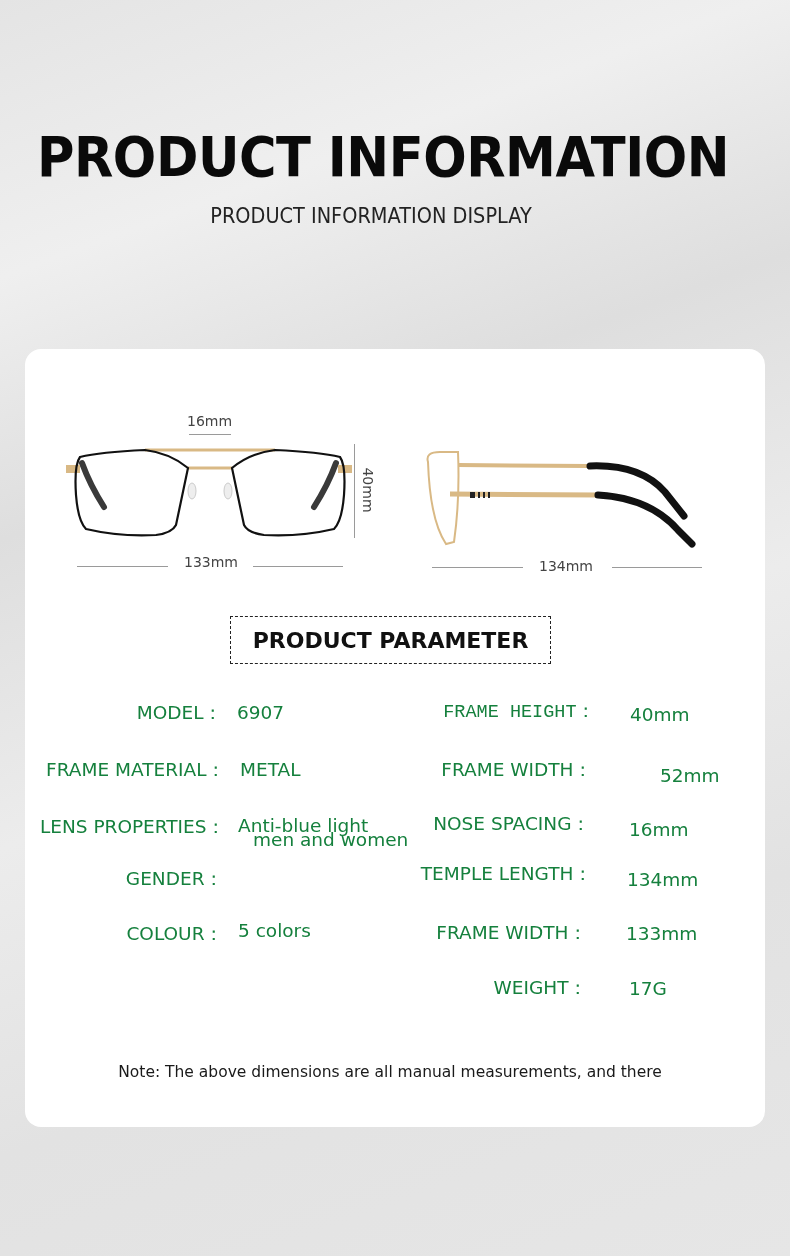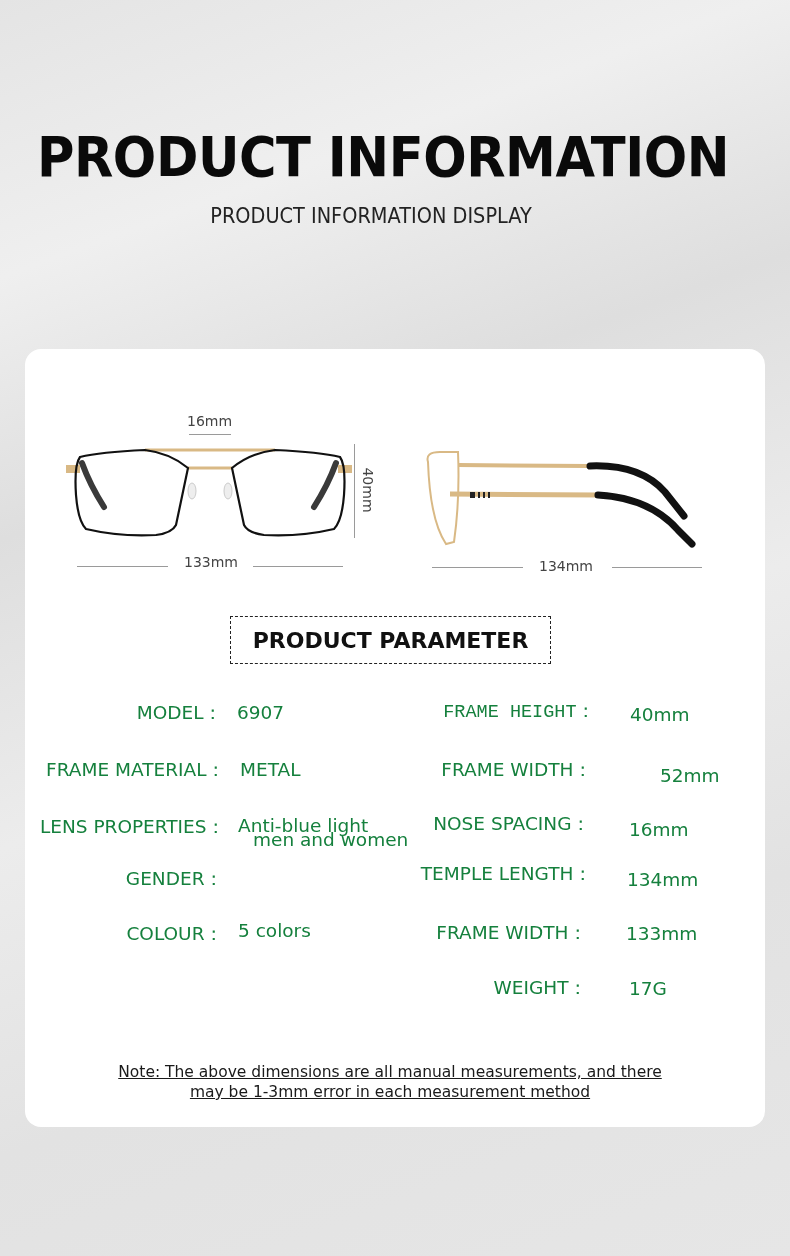--- a/index.html
+++ b/index.html
@@ -34,21 +34,21 @@
     display: flex; align-items: center; justify-content: center;
     font-family: "DejaVu Sans", sans-serif; font-weight: bold; font-size: 22px; color: #111;
   }
   .plabel, .pval {
     position: absolute; font-family: "DejaVu Sans", sans-serif; font-size: 18.5px; color: #15803d;
     white-space: nowrap; line-height: 24px;
   }
   .plabel { text-align: right; }
   .note {
     position: absolute; left: 60px; width: 660px; top: 1062px; text-align: center;
-    font-family: "DejaVu Sans", sans-serif; font-size: 15.5px; color: #1a1a1a; line-height: 20px; text-decoration: underline;
+    font-family: "DejaVu Sans", sans-serif; font-size: 15.5px; color: #1a1a1a; line-height: 20px;
   }
 </style>
 </head>
 <body>
 
 <div class="title">PRODUCT INFORMATION</div>
 <div class="subtitle">PRODUCT INFORMATION DISPLAY</div>
 
 <div class="card"></div>
 
@@ -131,14 +131,13 @@
 <div class="pval" style="left:627px; top:868px;">134mm</div>
 
 <div class="plabel" style="right:203px; top:921px;">FRAME WIDTH：</div>
 <div class="pval" style="left:626px; top:922px;">133mm</div>
 
 <div class="plabel" style="right:203px; top:976px;">WEIGHT：</div>
 <div class="pval" style="left:629px; top:977px;">17G</div>
 
 <div class="note">
   <div>Note: The above dimensions are all manual measurements, and there</div>
-  <div>may be 1-3mm error in each measurement method</div>
 </div>
 
 </body></html>

